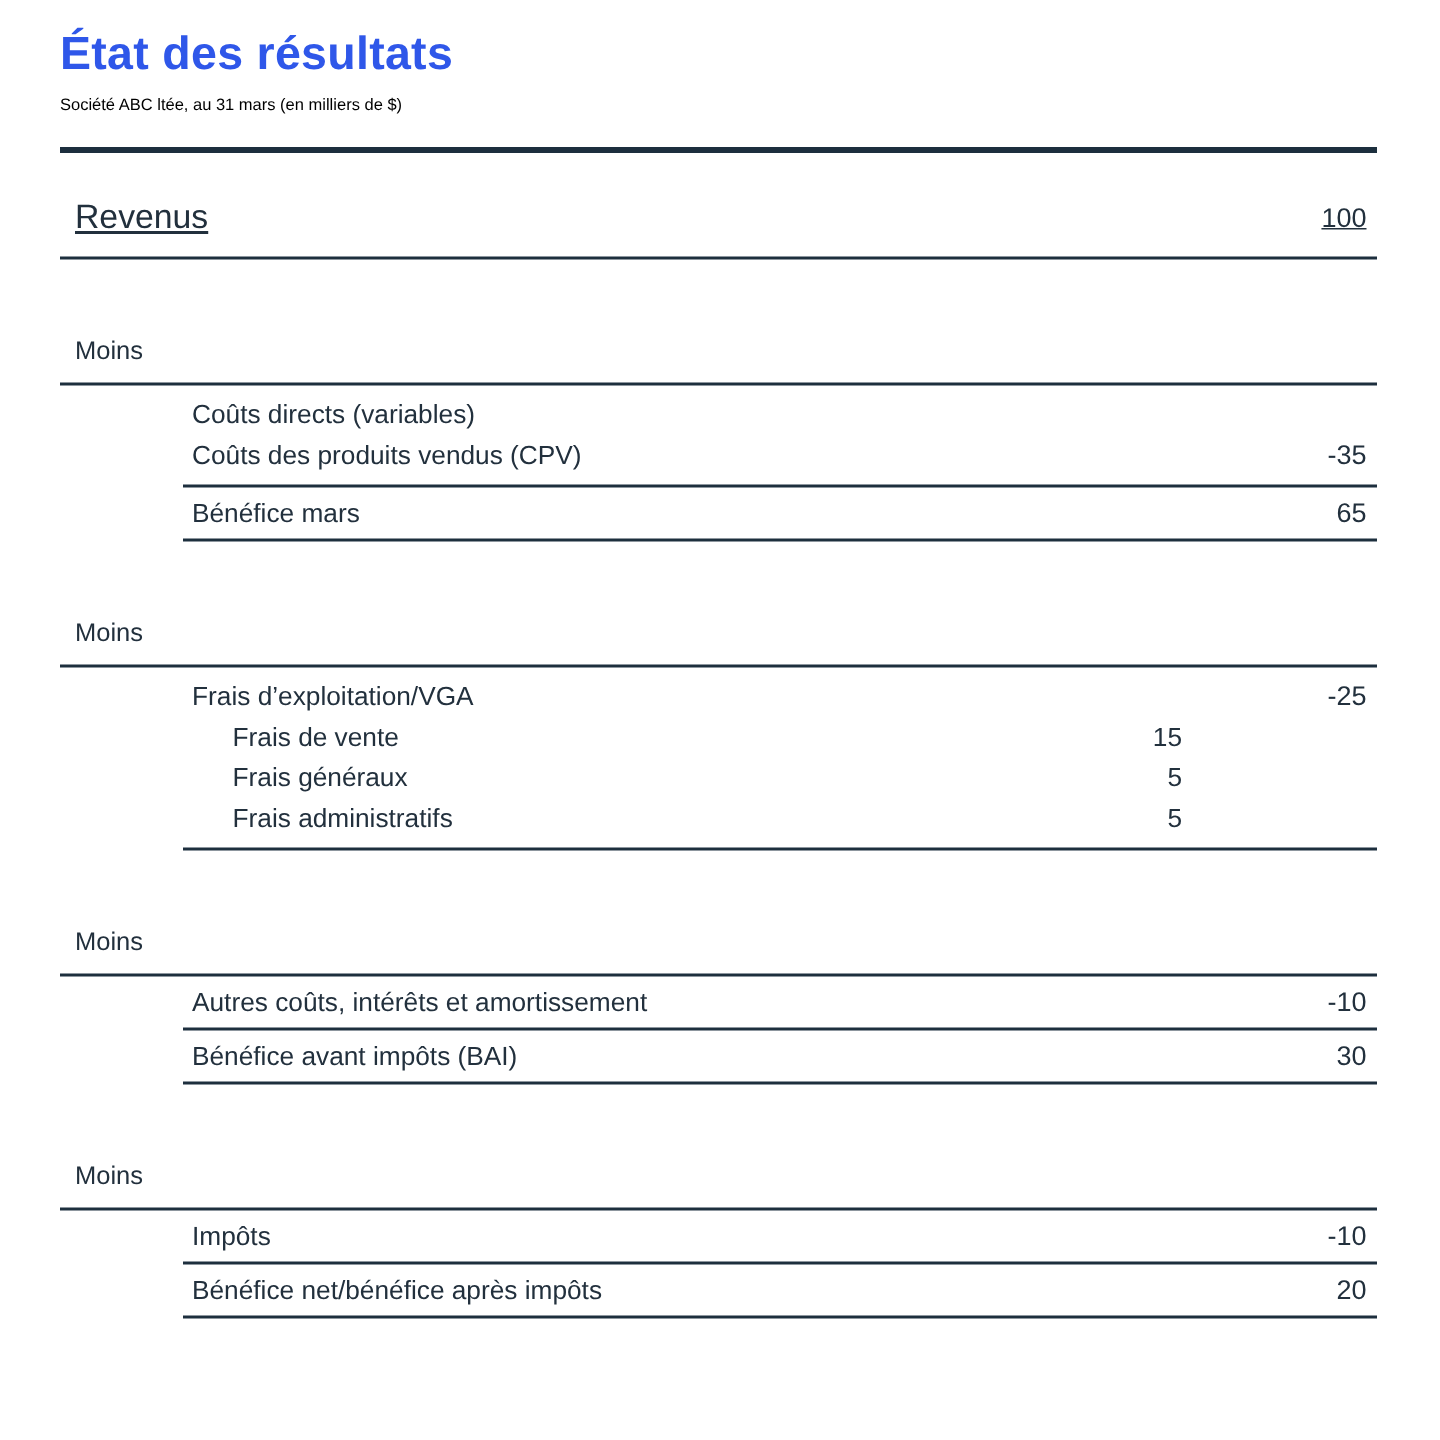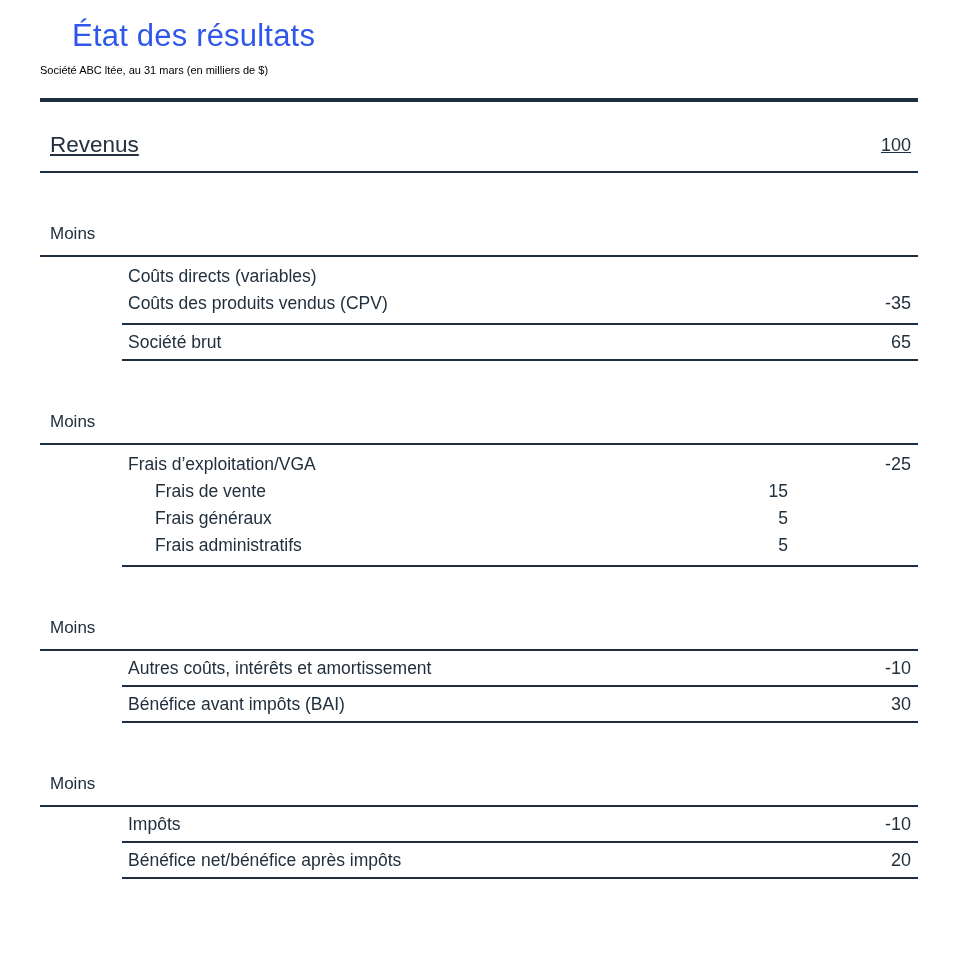--- a/index.html
+++ b/index.html
@@ -13,24 +13,23 @@
     position: relative;
     width: 960px;
     height: 960px;
     padding: 0 42px 0 40px;
     overflow: hidden;
   }
   .doc-title {
     margin-top: 16px;
     font-size: 31px;
     line-height: 40px;
-    font-weight: 400;
+    font-weight: 700;
     color: #2f57e9;
     letter-spacing: 0.2px;
-    margin-left: 32px;
   }
   .doc-subtitle {
     margin-top: 2px;
     font-size: 11px;
     line-height: 24px;
     color: #000000;
   }
   .rule-thick {
     margin-top: 16px;
     height: 4px;
@@ -112,21 +111,21 @@
         <div class="row plain-row">
           <span class="label">Coûts directs (variables)</span>
           <span class="value"></span>
         </div>
         <div class="row plain-row">
           <span class="label">Coûts des produits vendus (CPV)</span>
           <span class="value">-35</span>
         </div>
       </div>
       <div class="row boxed-row">
-        <span class="label">Société brut</span>
+        <span class="label">Bénéfice mars</span>
         <span class="value">65</span>
       </div>
     </div>
   </div>
 
   <div>
     <div class="section-heading">Moins</div>
     <div class="items">
       <div class="plain-group">
         <div class="row plain-row">

